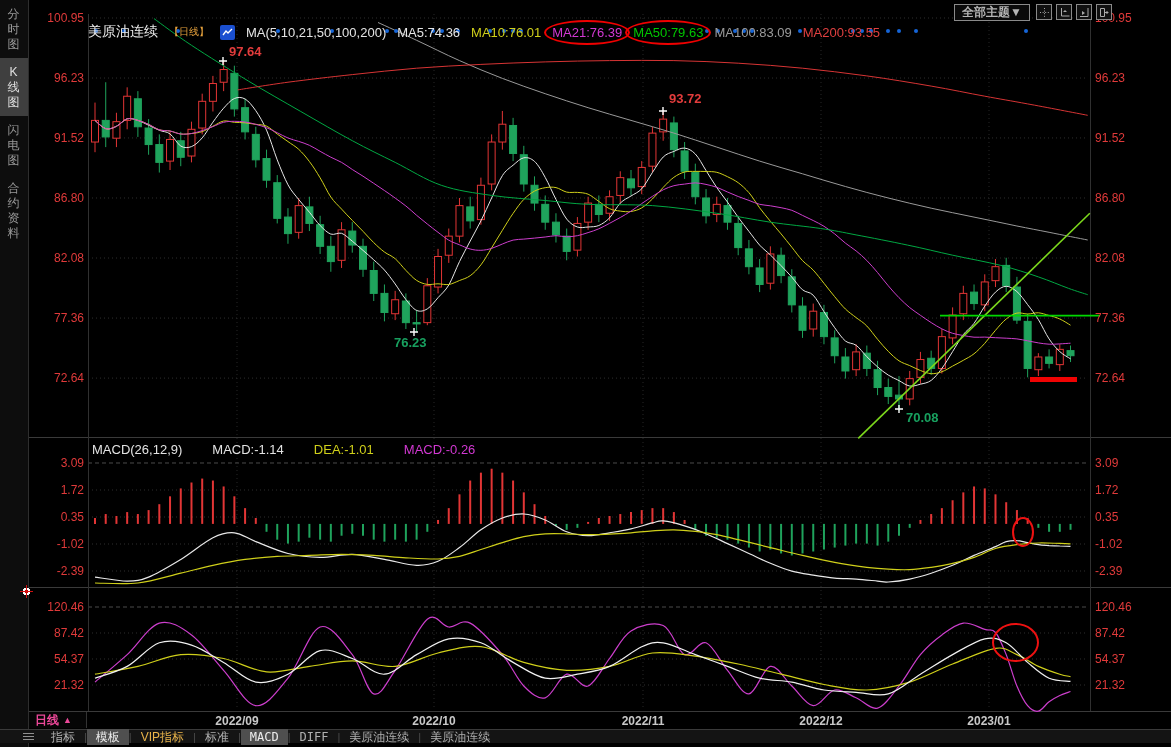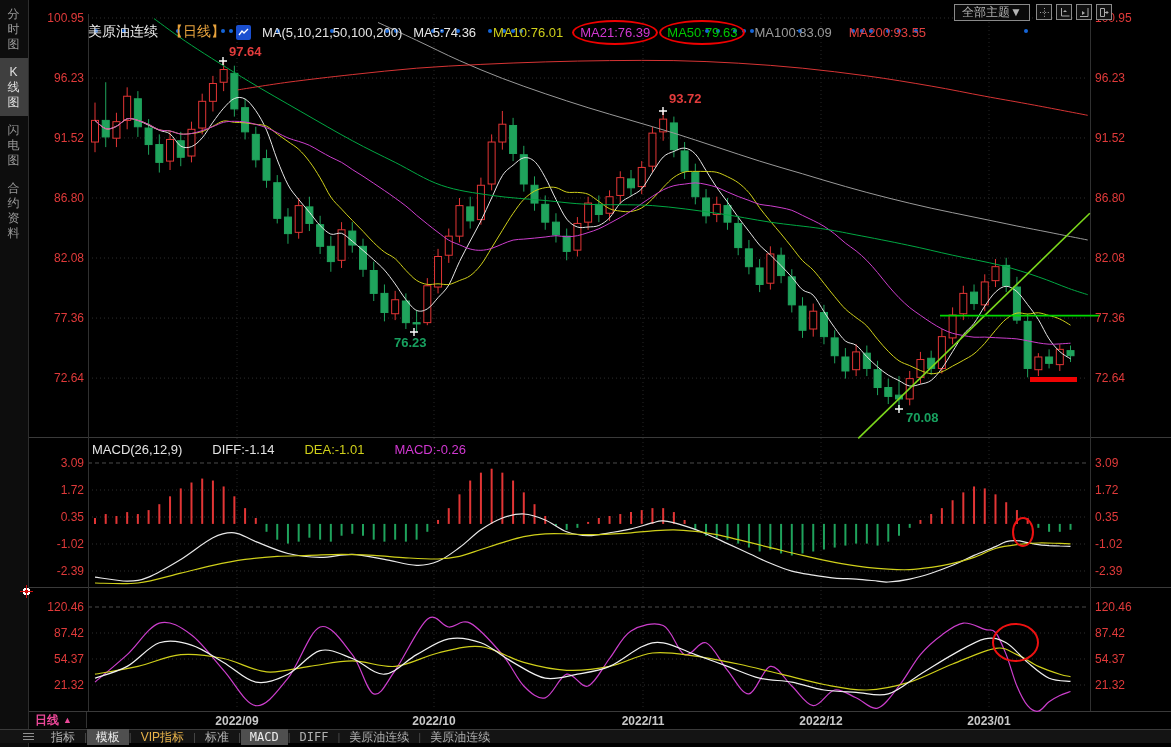--- a/index.html
+++ b/index.html
@@ -13,30 +13,30 @@
            border-right:1px solid #2e2e2e;z-index:5;}
   .side-tab{width:28px;text-align:center;color:#9a9a9a;font-size:12px;line-height:14px;
             padding:6px 0;cursor:pointer;letter-spacing:1px;}
   .side-tab span{display:block;width:14px;margin:1px auto;}
   .side-tab.active{background:#3f3f3f;color:#e0e0e0;}
 
   
   #legend{position:absolute;left:88px;top:3px;height:20px;display:flex;align-items:center;
           gap:11px;z-index:6;white-space:nowrap;font-size:13px;margin-top:19px;}
   #legend .title{color:#ececec;font-size:14px;}
-  #legend .period{color:#e8a33d;font-size:14px;}
+  #legend .period{color:#e8a33d;font-size:10px;}
   .klineicon{width:15px;height:15px;background:#1a4fd0;border-radius:2px;display:inline-flex;
              align-items:center;justify-content:center;}
   .ma-item{position:relative;}
   .ma-item.circled::after{content:'';position:absolute;inset:-5px -8px;border:2.5px solid #f00000;
              border-radius:50%;pointer-events:none;}
 
   
   #theme-btn{position:absolute;left:954px;top:4px;width:74px;height:15px;border:1px solid #8a8a8a;
-             color:#b5b5b5;font-size:12px;text-align:center;line-height:15px;z-index:6;cursor:pointer;background:#0a0a0a;}
+             color:#b5b5b5;font-size:12px;text-align:center;line-height:15px;z-index:6;cursor:pointer;background:#0a0a0a;font-weight:bold;}
   #winbtns{position:absolute;left:1036px;top:4px;display:flex;gap:4px;z-index:6;}
   .winbtn{width:14px;height:14px;border:1px solid #8a8a8a;background:#101010;display:flex;
           align-items:center;justify-content:center;cursor:pointer;}
 
   
   .ind-header{position:absolute;left:92px;display:flex;gap:30px;font-size:13px;z-index:4;white-space:nowrap;}
   .c-white{color:#e3e3e3;} .c-yellow{color:#cfcf1a;} .c-magenta{color:#d238d2;}
 
   
   .red-circle{position:absolute;border:2.5px solid #ee1111;border-radius:50%;z-index:7;pointer-events:none;}
@@ -508,21 +508,21 @@
 
   <header id="legend">
     <span class="title">美原油连续</span>
     <span class="period">【日线】</span>
     <span class="klineicon">
       <svg width="11" height="11">
           <polyline points="1,8 4,4 6,6 10,2" fill="none" stroke="#fff" stroke-width="1.3"></polyline>
         </svg>
     </span>
     <span class="c-white">MA(5,10,21,50,100,200)</span>
-    <span id="ma-items" style="display:flex;gap:17px;">
+    <span id="ma-items" style="display:flex;gap:11px;">
         <span class="ma-item" style="color: rgb(230, 230, 230);">MA5:74.36</span>
         <span class="ma-item" style="color: rgb(207, 207, 26);">MA10:76.01</span>
         <span class="ma-item circled" style="color: rgb(210, 56, 210);">MA21:76.39</span>
         <span class="ma-item circled" style="color: rgb(0, 200, 0);">MA50:79.63</span>
         <span class="ma-item" style="color: rgb(154, 154, 154);">MA100:83.09</span>
         <span class="ma-item" style="color: rgb(224, 64, 64);">MA200:93.55</span>
       </span>
   </header>
 
   <div id="theme-btn">全部主题▼</div>
@@ -548,21 +548,21 @@
     <span class="winbtn">
       <svg width="11" height="11">
           <path d="M1.5 1.5h4v8h-4z" stroke="#aaa" stroke-width="1" fill="none"></path>
           <path d="M6 5.5h3M9 5.5L7.5 4M9 5.5L7.5 7" stroke="#aaa" stroke-width="1" fill="none"></path>
         </svg>
     </span>
   </div>
 
   <div class="ind-header" id="macd-header" style="top:442px;">
     <span class="c-white">MACD(26,12,9)</span>
-    <span class="c-white">DIFF:-1.14</span>
+    <span class="c-white">MACD:-1.14</span>
     <span class="c-yellow">DEA:-1.01</span>
     <span class="c-magenta">MACD:-0.26</span>
   </div>
 
 
   <div class="red-circle" id="macd-circle" style="left: 1012px; top: 517px; width: 18px; height: 26px;"></div>
   <div class="red-circle" id="kdj-circle" style="left: 992px; top: 623px; width: 43px; height: 35px;"></div>
 
   <div id="alert-icon"></div>
   <div id="menu-icon"></div>

